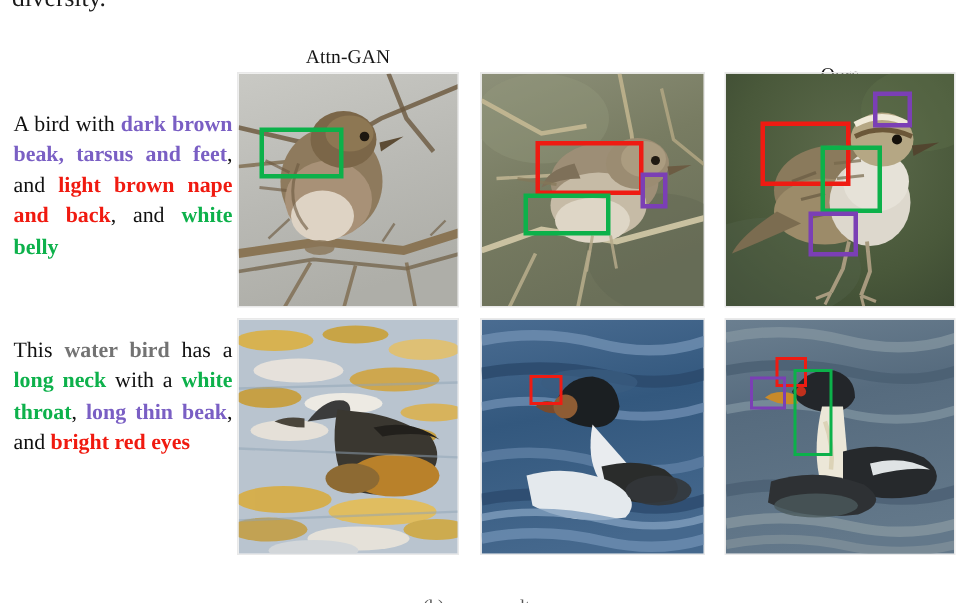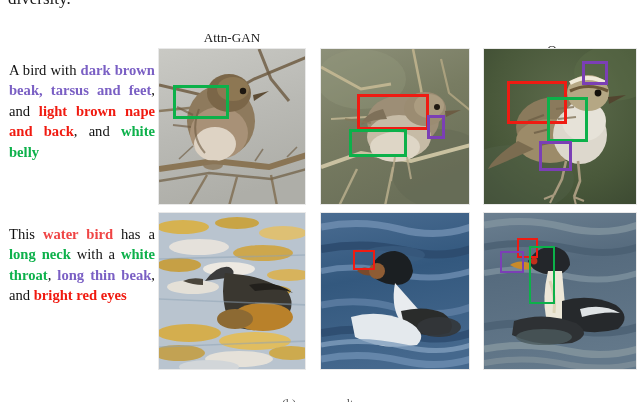--- a/index.html
+++ b/index.html
@@ -55,26 +55,26 @@
     position: absolute;
     left: 9px;
     width: 146px;
     font-size: 14.6px;
     line-height: 20.4px;
     color: #101010;
     text-align: justify;
     text-align-last: left;
     word-spacing: 0px;
   }
-  .caption.r0 { top: 60px; }
+  .caption.r0 { top: 73px; }
   .caption.r1 { top: 224px; }
   .w-purple { color: #7a5fc4; font-weight: bold; }
   .w-red    { color: #f01a10; font-weight: bold; }
   .w-green  { color: #0db14b; font-weight: bold; }
-  .w-black  { color: #ef4444; font-weight: bold; }
+  .w-black  { color: #737373; font-weight: bold; }
   .w-plain  { color: #101010; font-weight: normal; }
 
   
   .tile {
     position: absolute;
     overflow: hidden;
     border: 1px solid #e9e9e9;
     box-sizing: border-box;
   }
   .tile .scene { position: absolute; inset: 0; }

